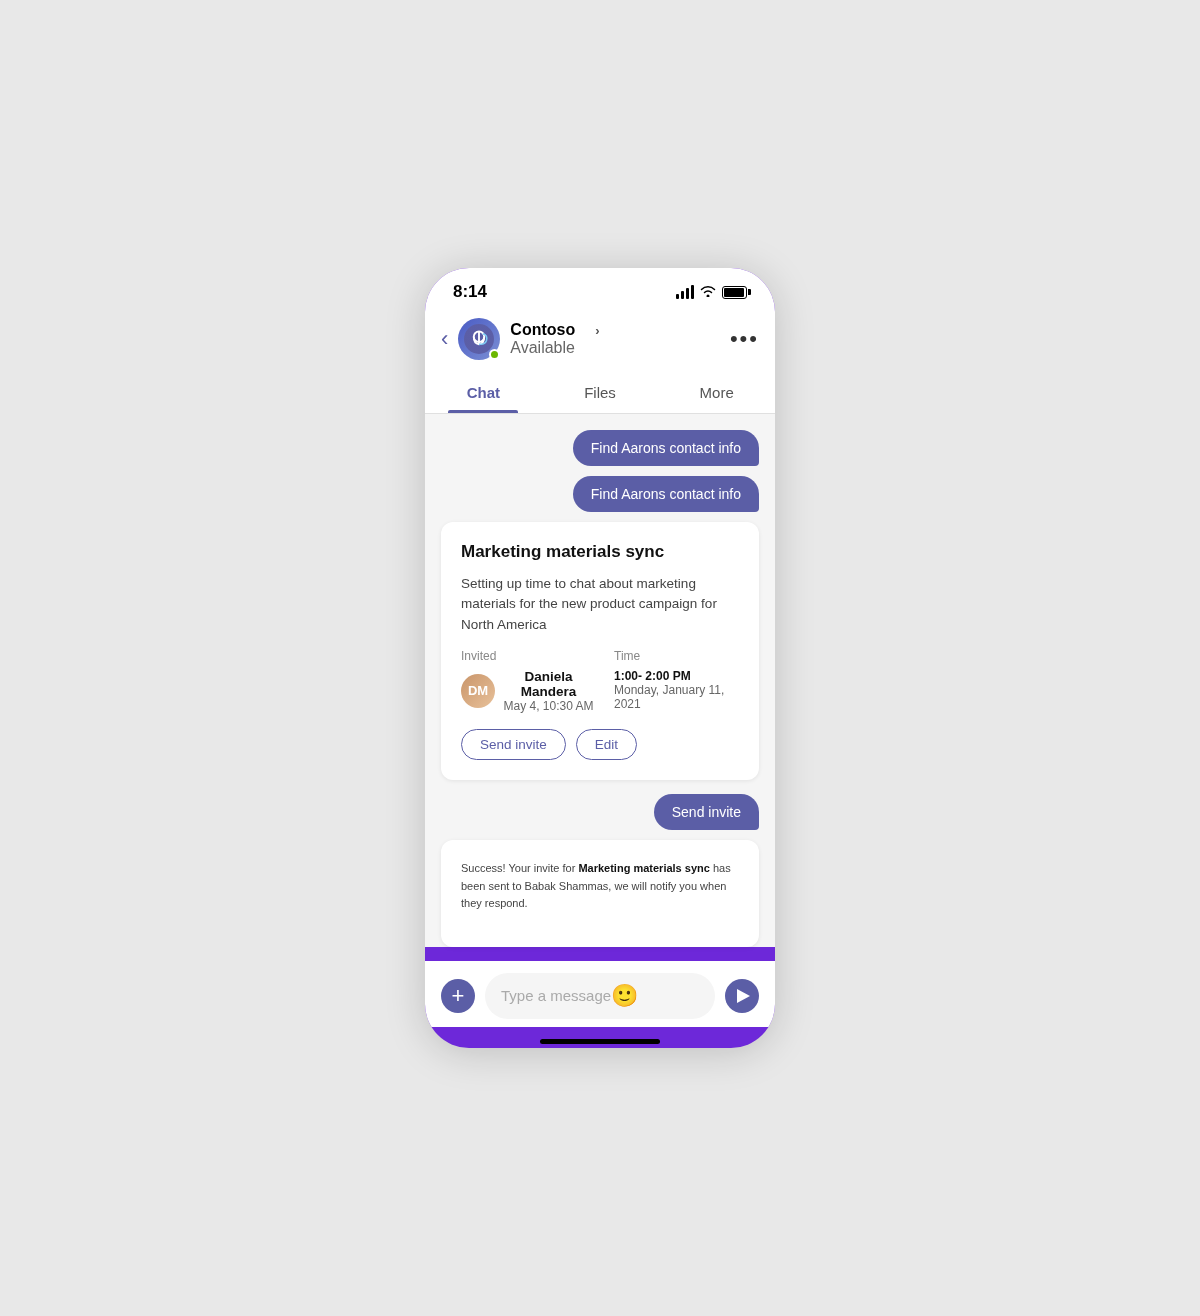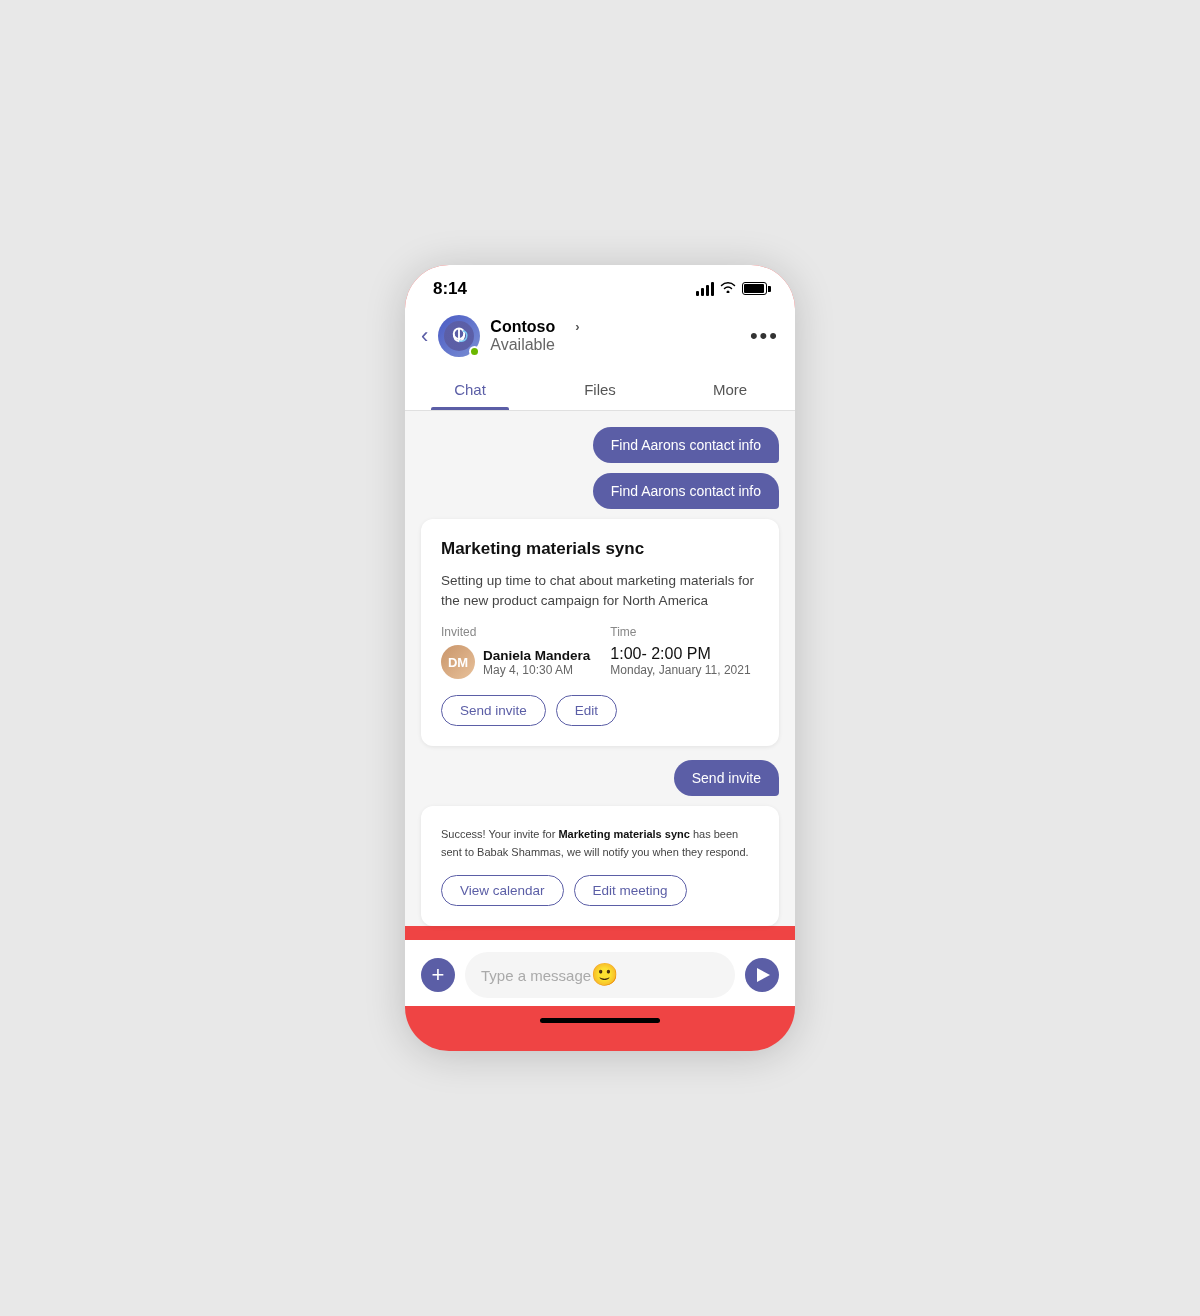--- a/index.html
+++ b/index.html
@@ -6,27 +6,26 @@
     body {
       background: #e8e8e8;
       display: flex;
       justify-content: center;
       align-items: center;
       min-height: 1316px;
       width: 1200px;
       font-family: -apple-system, BlinkMacSystemFont, 'Segoe UI', sans-serif;
     }
     .phone-frame {
-      width: 390px;
-      background: #ef4444;
+      width: 350px;
+      background: #6d28d9;
       border-radius: 44px;
       box-shadow: 0 4px 40px rgba(0,0,0,0.18);
       overflow: hidden;
       position: relative;
-      padding-bottom: 24px;
     }
     .status-bar {
       display: flex;
       justify-content: space-between;
       align-items: center;
       padding: 14px 28px 8px;
       background: #fff;
     }
     .status-time {
       font-size: 17px;
@@ -161,21 +160,21 @@
       flex: 1;
       text-align: center;
       padding: 12px 0;
       font-size: 15px;
       color: #555;
       cursor: pointer;
       position: relative;
     }
     .tab.active {
       color: #5b5ea6;
-      font-weight: 400;
+      font-weight: 700;
     }
     .tab.active::after {
       content: '';
       position: absolute;
       bottom: 0;
       left: 20%;
       right: 20%;
       height: 3px;
       background: #5b5ea6;
       border-radius: 2px 2px 0 0;
@@ -247,37 +246,38 @@
       align-items: center;
       justify-content: center;
       font-size: 13px;
       color: #fff;
       font-weight: 600;
       flex-shrink: 0;
     }
     .invitee-info {
       display: flex;
       flex-direction: column;
+      text-align: center;
     }
     .invitee-name {
       font-size: 13.5px;
       font-weight: 600;
       color: #111;
     }
     .invitee-date {
       font-size: 12px;
       color: #666;
     }
     .time-info {
       display: flex;
       flex-direction: column;
     }
     .time-main {
-      font-size: 16px;
-      font-weight: 400;
+      font-size: 12px;
+      font-weight: 700;
       color: #111;
     }
     .time-date {
       font-size: 12px;
       color: #666;
     }
     .card-actions {
       display: flex;
       gap: 10px;
     }
@@ -493,24 +493,20 @@
     <div class="bubble-row-right">
       <div class="bubble-right">
         <span>Send invite</span>
       </div>
     </div>
 
     <div class="success-card">
       <div class="success-text">
         <span>Success! Your invite for </span><strong>Marketing materials sync</strong><span> has been sent to Babak Shammas, we will notify you when they respond.</span>
       </div>
-      <div class="success-actions">
-        <button class="btn-outline">View calendar</button>
-        <button class="btn-outline">Edit meeting</button>
-      </div>
     </div>
 
   </div>
 
   <div class="input-bar">
     <div class="add-btn">
       <span>+</span>
     </div>
     <div class="message-input">
       <span class="message-placeholder">Type a message</span>

